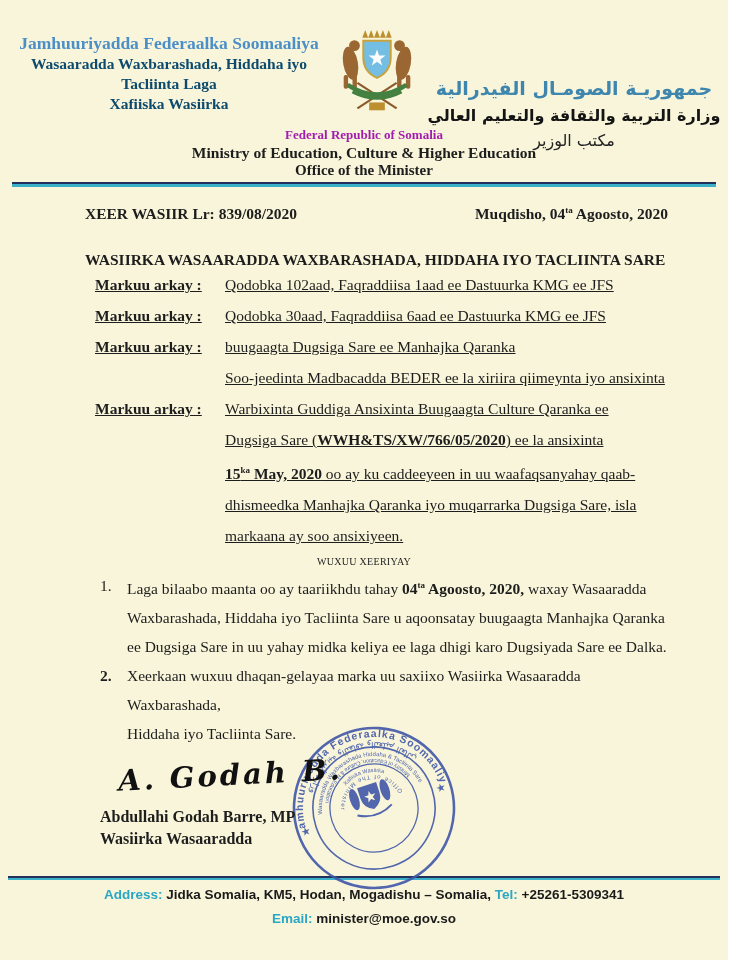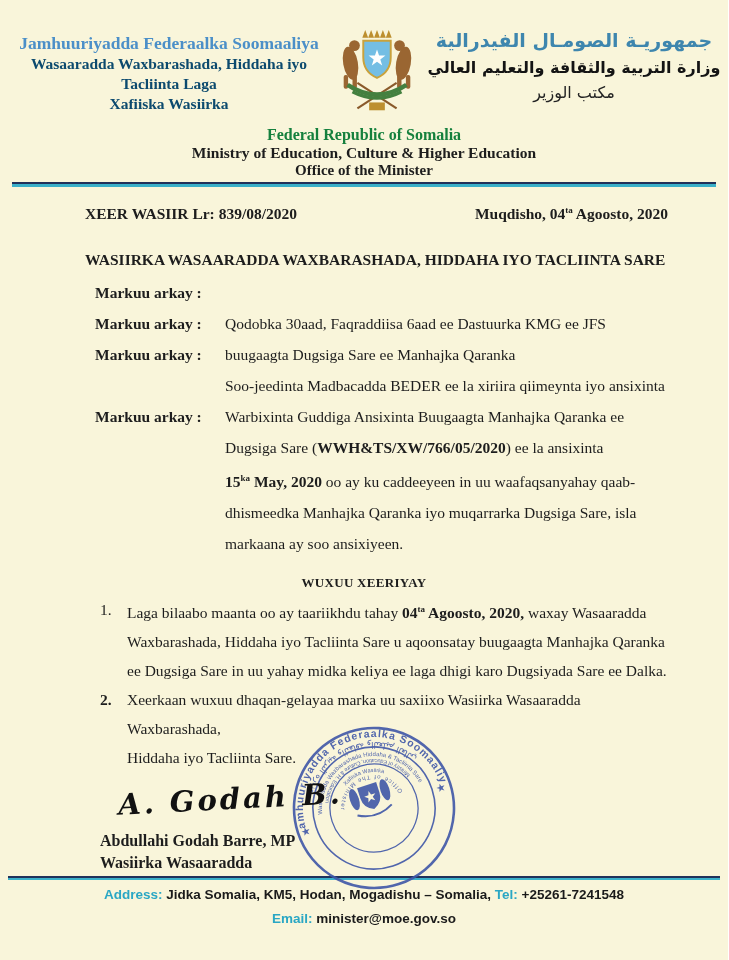--- a/index.html
+++ b/index.html
@@ -6,46 +6,46 @@
   .page{
     width:728px;height:960px;background:#f9f5da;position:relative;overflow:hidden;
     font-family:"Liberation Serif",serif;color:#1d1d1d;
   }
   
   .hdr{display:flex;align-items:flex-start;padding:24px 6px 0 10px;height:102px;}
   .hdr-left{width:318px;text-align:center;padding-top:8px;}
   .org-blue{color:#4b8fc8;font-weight:bold;font-size:17.5px;line-height:22px;}
   .left-line{font-weight:bold;font-size:15.5px;line-height:20px;color:#0c4a6e;}
   .hdr-emblem{width:98px;height:98px;flex-shrink:0;margin-top:2px;}
-  .hdr-right{flex:1;text-align:center;direction:rtl;font-family:"DejaVu Sans",sans-serif;padding-top:2px;}
+  .hdr-right{flex:1;text-align:center;direction:rtl;font-family:"DejaVu Sans",sans-serif;padding-top:2px;margin-top:48px;}
   .ar1{color:#3e86ae;font-size:19px;font-weight:bold;line-height:28px;}
   .ar2{color:#141414;font-size:16px;font-weight:bold;line-height:27px;}
   .ar3{color:#222;font-size:16px;line-height:24px;}
   .hdr-center{text-align:center;margin-top:0;}
-  .country-en{color:#15803d;font-weight:bold;font-size:16px;line-height:18px;}
+  .country-en{color:#a21caf;font-weight:bold;font-size:13px;line-height:18px;}
   .ministry-en{font-weight:bold;font-size:15.5px;line-height:18px;}
   .office-en{font-weight:bold;font-size:15px;line-height:17px;}
   .rule{margin:3px 12px 0 12px;height:5px;
     background:linear-gradient(to bottom,#21315a 0 45%,#3ab0c9 45% 100%);}
   
   .ref-row{display:flex;justify-content:space-between;margin:18px 60px 7px 85px;
     font-weight:bold;font-size:15.5px;}
   sup{font-size:9px;font-weight:bold;}
   
   .doc-title{margin-top:26px;text-align:center;font-weight:bold;font-size:15.5px;line-height:33px;letter-spacing:.2px;}
   .u{text-decoration:underline;text-underline-offset:4px;}
   
   .minister-heading{margin:28px 16px 0 85px;font-weight:bold;font-size:15.5px;}
-  .consider{margin-top:8px;font-size:15.5px;}
+  .consider{font-size:15.5px;text-decoration:underline;}
   .crow{display:flex;margin-left:95px;}
   .clabel{width:130px;font-weight:bold;flex-shrink:0;line-height:31px;}
   .ctext{width:440px;}
   .cline{line-height:31px;}
   b{font-weight:bold;}
-  .decree-heading{text-align:center;font-weight:bold;font-size:13px;margin-top:16px;letter-spacing:.3px;}
+  .decree-heading{text-align:center;font-weight:normal;font-size:10px;margin-top:5px;letter-spacing:.3px;}
   .dlist{margin-top:4px;font-size:15.5px;}
   .dli{display:flex;margin-left:100px;}
   .dnum{width:27px;flex-shrink:0;line-height:29px;}
   .dnum.b{font-weight:bold;}
   .dtext{width:545px;line-height:29px;}
   
   .sig-block{margin:10px 0 0 100px;position:relative;z-index:2;}
   .sig-script{font-family:"DejaVu Serif",serif;font-style:italic;font-weight:bold;
     font-size:29px;letter-spacing:3px;transform:rotate(-3deg);display:inline-block;
     margin-left:18px;color:#111;}
@@ -117,41 +117,44 @@
     <span><span>Muqdisho, 04</span><sup>ta</sup><span> Agoosto, 2020</span></span>
   </div>
 
 
   <div class="minister-heading">WASIIRKA WASAARADDA WAXBARASHADA, HIDDAHA IYO TACLIINTA SARE</div>
 
   <div class="consider">
 
     <div class="crow">
       <span class="clabel">Markuu arkay :</span>
+      <div class="ctext">
+        <div class="cline">Qodobka 102aad, Faqraddiisa 1aad ee Dastuurka KMG ee JFS</div>
+      </div>
     </div>
 
     <div class="crow">
       <span class="clabel">Markuu arkay :</span>
       <div class="ctext">
         <div class="cline">Qodobka 30aad, Faqraddiisa 6aad ee Dastuurka KMG ee JFS</div>
       </div>
     </div>
 
     <div class="crow">
       <span class="clabel">Markuu arkay :</span>
       <div class="ctext">
         <div class="cline">buugaagta Dugsiga Sare ee Manhajka Qaranka</div>
         <div class="cline">Soo-jeedinta Madbacadda BEDER ee la xiriira qiimeynta iyo ansixinta</div>
       </div>
     </div>
 
     <div class="crow">
       <span class="clabel">Markuu arkay :</span>
       <div class="ctext">
-        <div class="cline">Warbixinta Guddiga Ansixinta Buugaagta Manhajka Qaranka ee</div>
+        <div class="cline">Warbixinta Guddiga Ansixinta Buugaagta Culture Qaranka ee</div>
         <div class="cline"><span>Dugsiga Sare (</span><b>WWH&amp;TS/XW/766/05/2020</b><span>) ee la ansixinta</span></div>
         <div class="cline"><b>15</b><sup>ka</sup><b> May, 2020</b><span> oo ay ku caddeeyeen in uu waafaqsanyahay qaab-</span></div>
         <div class="cline">dhismeedka Manhajka Qaranka iyo muqarrarka Dugsiga Sare, isla</div>
         <div class="cline">markaana ay soo ansixiyeen.</div>
       </div>
     </div>
   </div>
 
   <div class="decree-heading">WUXUU XEERIYAY</div>
 
@@ -217,17 +220,17 @@
         <polygon points="86,68 84.6,72.2 80.2,72.3 83.7,74.9 82.4,79.1 86,76.6 89.6,79.1 88.3,74.9 91.8,72.3 87.4,72.2" fill="#f9f5da"></polygon>
         <ellipse cx="70" cy="72" rx="4.5" ry="11" fill="#3f57a8"></ellipse>
         <ellipse cx="102" cy="72" rx="4.5" ry="11" fill="#3f57a8"></ellipse>
         <path d="M68,88 q18 10 36 0" stroke="#3f57a8" stroke-width="2" fill="none"></path>
       </g>
     </svg>
   </div>
 
   <div class="footer">
     <div class="frule"></div>
-    <div class="fline"><span class="teal">Address:</span><span> Jidka Somalia, KM5, Hodan, Mogadishu – Somalia, </span><span class="teal">Tel:</span><span> +25261-7241548</span></div>
+    <div class="fline"><span class="teal">Address:</span><span> Jidka Somalia, KM5, Hodan, Mogadishu – Somalia, </span><span class="teal">Tel:</span><span> +25261-5309341</span></div>
     <div class="fline"><span class="teal">Email:</span><span> minister@moe.gov.so</span></div>
   </div>
 
 </div>
 
 </body></html>

